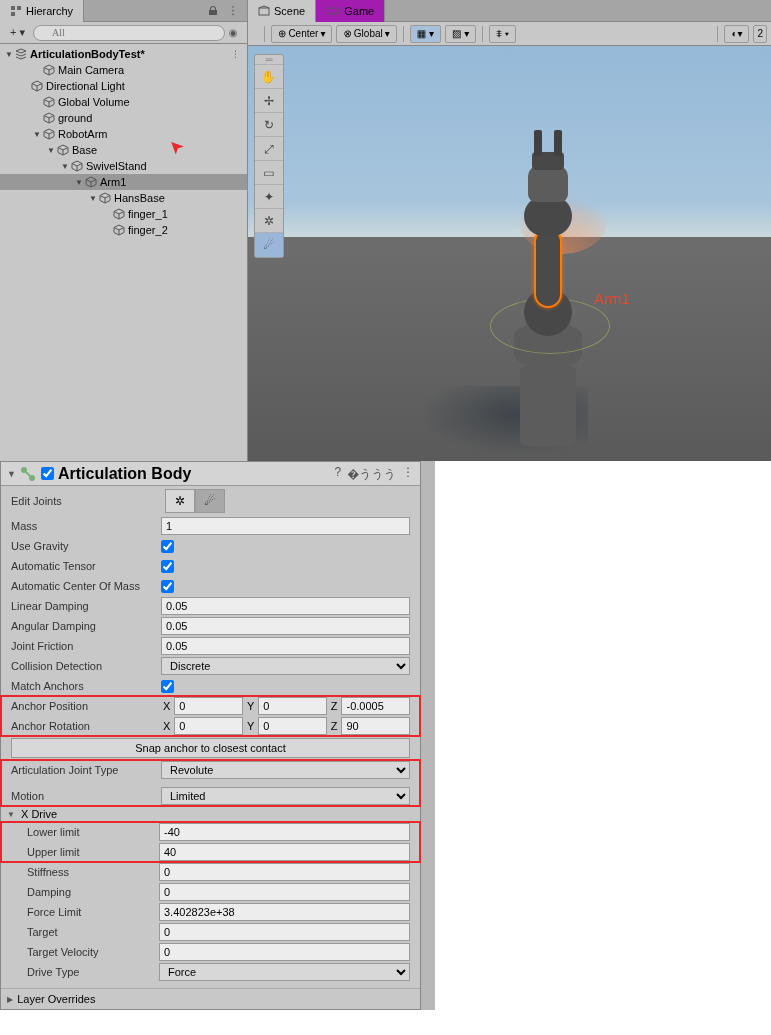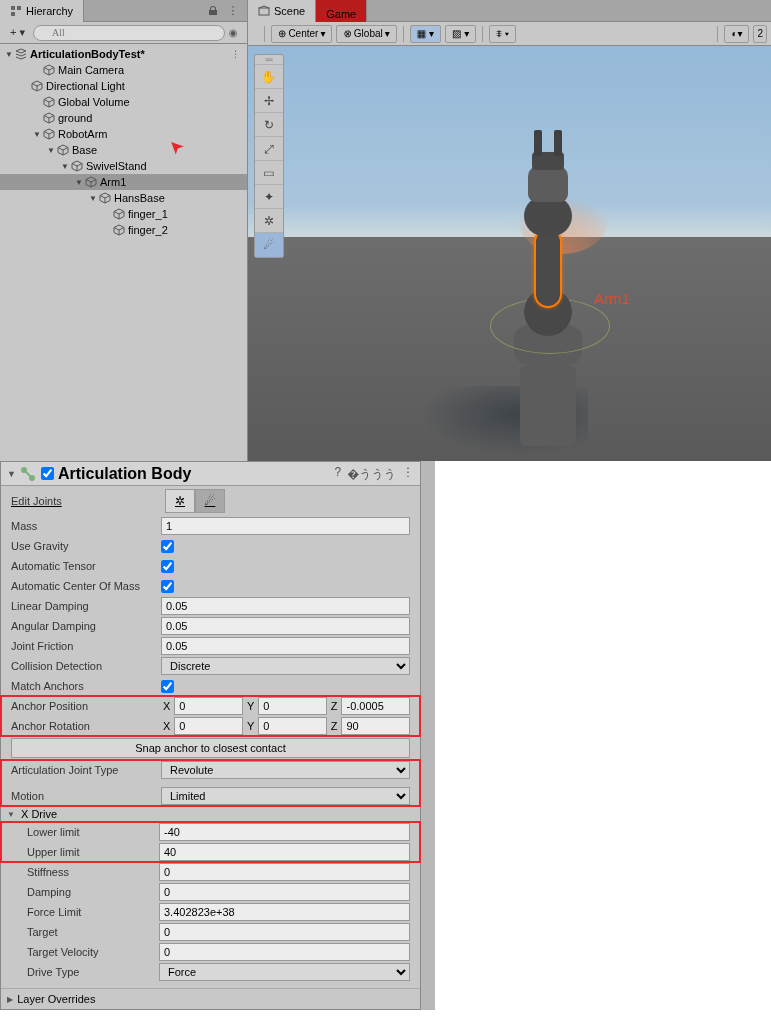--- a/index.html
+++ b/index.html
@@ -5,21 +5,21 @@
 * { box-sizing: border-box; margin: 0; padding: 0; font-family: Arial, sans-serif; }
 body { background: #fff; width: 771px; }
 
 
 .top-row { display: flex; height: 461px; }
 
 
 .hierarchy-panel { width: 248px; background: #aaa; border-right: 1px solid #888; display: flex; flex-direction: column; }
 .tab-bar { height: 22px; background: #a5a5a5; display: flex; align-items: center; border-bottom: 1px solid #888; }
 .tab { background: #c8c8c8; padding: 2px 10px; font-size: 11px; border-right: 1px solid #888; display: flex; align-items: center; gap: 4px; height: 22px; }
-.tab-inactive { background: #b91c1c; flex-direction: column; }
+.tab-inactive { background: #a21caf; }
 .tab-spacer { flex: 1; }
 .tab-icons { display: flex; gap: 4px; padding-right: 6px; }
 .tab-iconbtn { width: 16px; height: 16px; display: flex; align-items: center; justify-content: center; font-size: 11px; color: #444; }
 
 .search-bar { display: flex; align-items: center; padding: 2px 6px; background: #c8c8c8; border-bottom: 1px solid #888; height: 22px; }
 .plus-dd { padding: 0 4px; font-size: 11px; color: #333; }
 .search-input { flex: 1; background: #ddd; border: 1px solid #999; border-radius: 10px; padding: 1px 6px; font-size: 10px; color: #777; margin-left: 4px; height: 16px; }
 .mic { width: 16px; text-align: center; font-size: 10px; color: #555; }
 
 .tree { background: #c8c8c8; flex: 1; font-size: 11px; padding-top: 2px; user-select: none; }
@@ -335,21 +335,21 @@
     </span>
     <input type="checkbox" checked="" style="">
     <span class="ctitle">Articulation Body</span>
     <span class="ricons">
       <span>?</span>
       <span>�ううう</span>
       <span>⋮</span>
     </span>
   </div>
 
-  <div class="prop" style="height:30px;text-decoration:underline;">
+  <div class="prop" style="height:30px;">
     <label>Edit Joints</label>
     <div class="toggle-btns">
       <div class="tb">✲</div>
       <div class="tb active">☄</div>
     </div>
   </div>
 
   <div class="prop">
     <label>Mass</label>
     <input type="text" value="1" style="">

